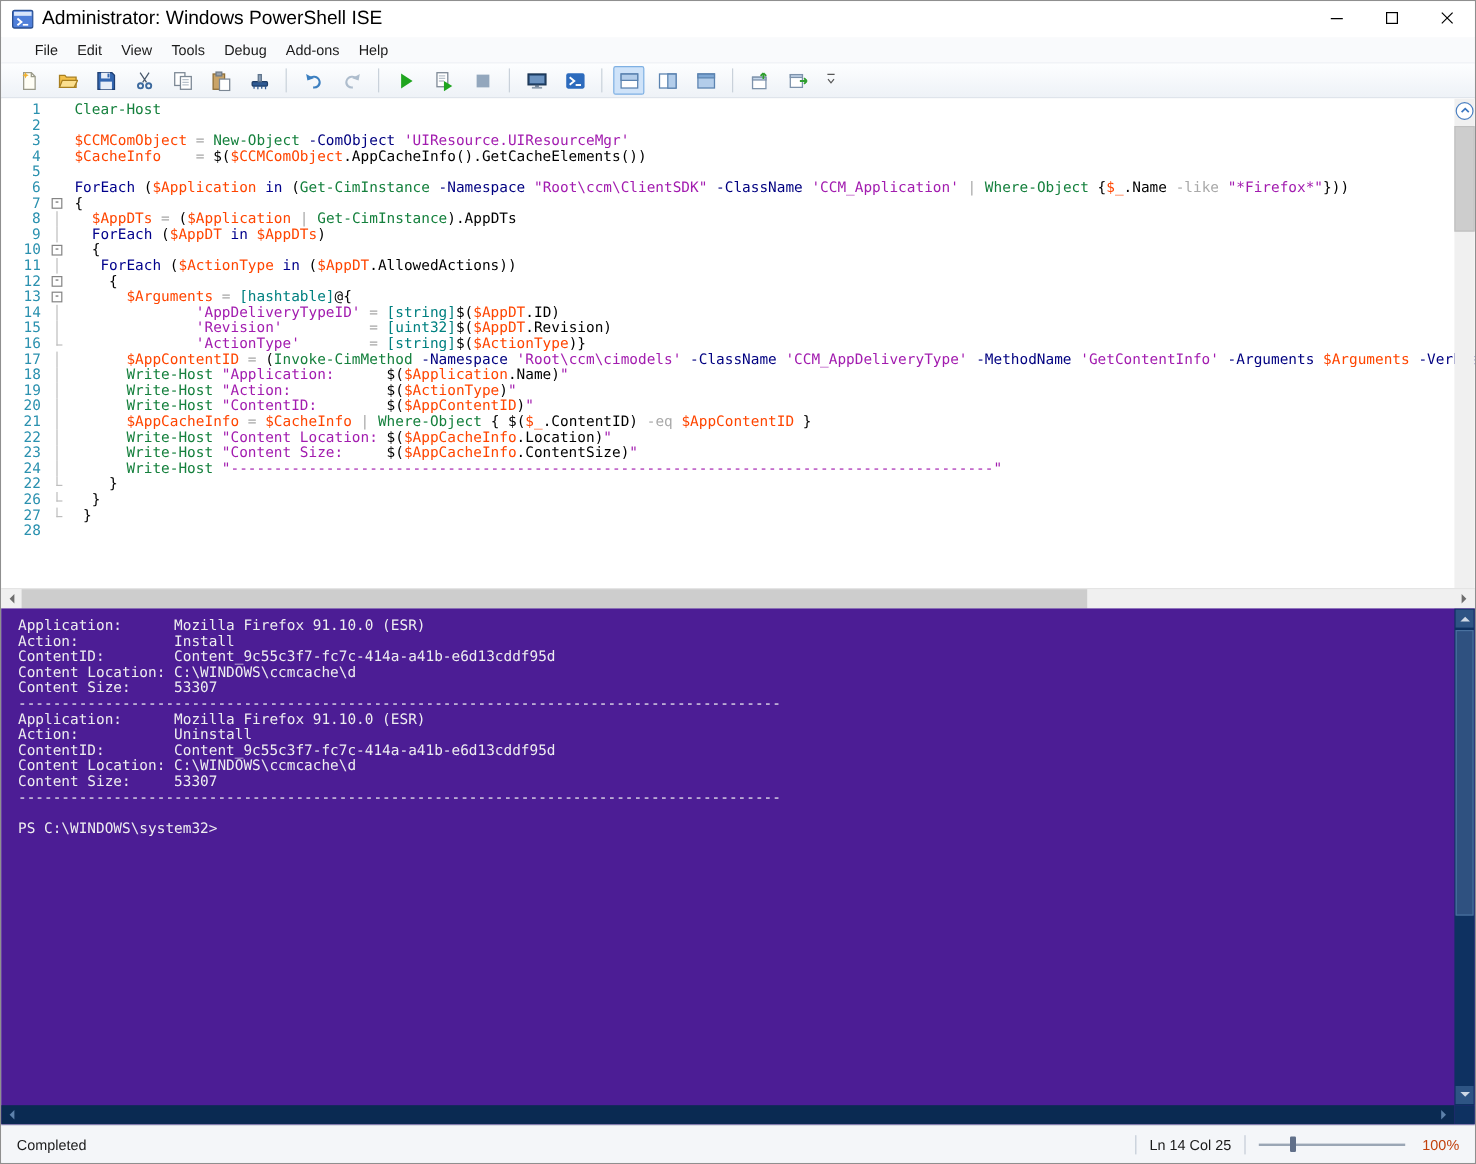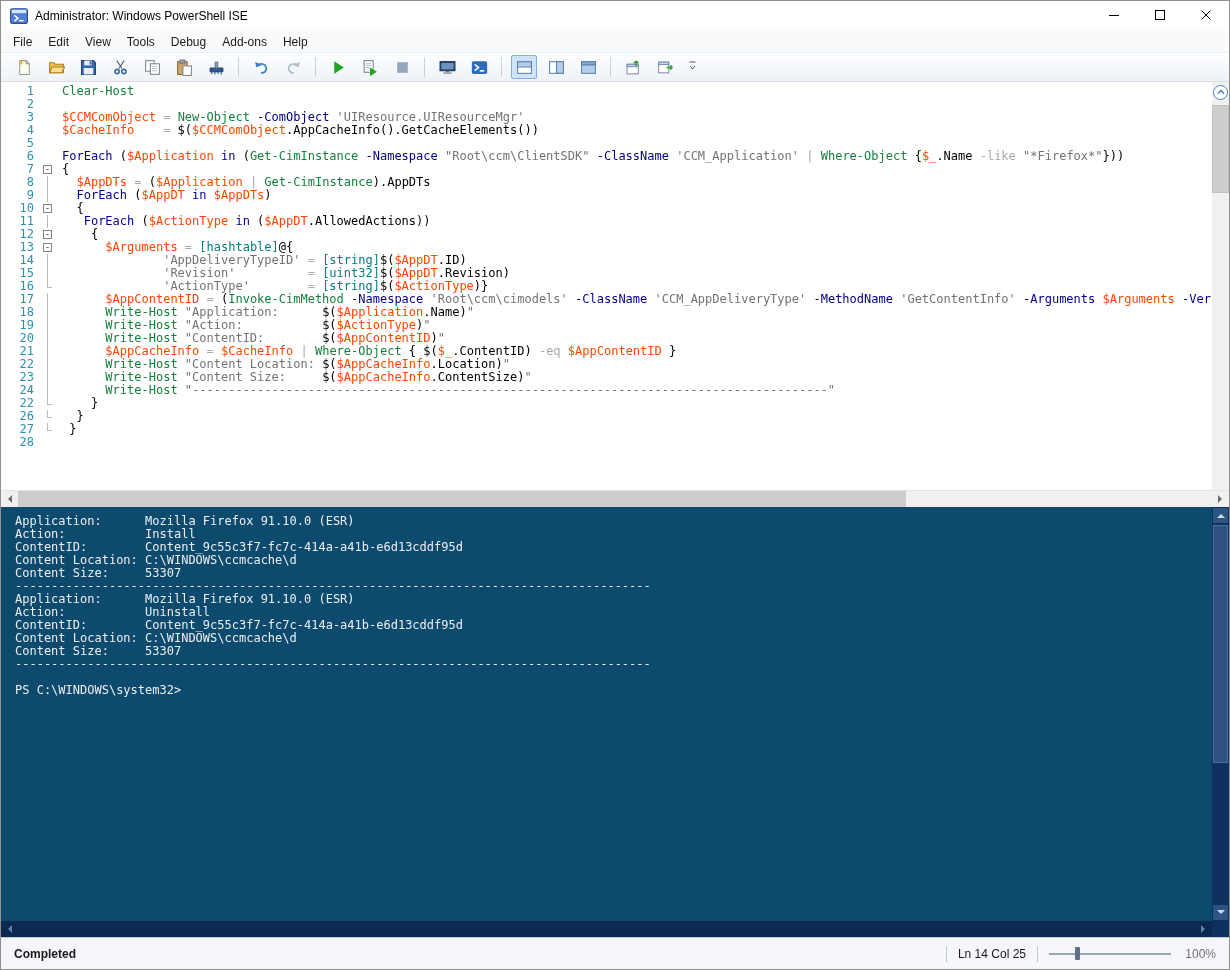--- a/index.html
+++ b/index.html
@@ -6,27 +6,27 @@
   html,body { width:1230px; height:970px; overflow:hidden; }
   body { font-family:"Liberation Sans",sans-serif; font-size:12px; background:#fff; }
 
   #window { width:1230px; height:970px; border:1px solid #8f8f8f; background:#fff;
             display:flex; flex-direction:column; }
 
   
   .titlebar { height:30px; flex:0 0 auto; display:flex; align-items:center; background:#fff; }
   .app-icon { width:18px; height:18px; margin:0 7px 0 9px; flex:0 0 auto; }
   .app-icon svg { width:18px; height:18px; }
-  .title-text { font-size:12px; color:#000; }
+  .title-text { font-size:16px; color:#000; }
   .win-controls { margin-left:auto; display:flex; height:100%; }
   .win-btn { width:46px; height:100%; display:flex; align-items:center; justify-content:center; }
 
   
   .menubar { height:22px; flex:0 0 auto; display:flex; align-items:center;
-             background:#f9fafc; border-bottom:1px solid #eceff3; padding-left:4px; }
+             background:#f9fafc; border-bottom:1px solid #eceff3; padding-left:20px; }
   .menu-item { padding:3px 8px; color:#1b1b1b; }
 
   
   .toolbar { height:29px; flex:0 0 auto; display:flex; align-items:center;
              background:linear-gradient(#fdfeff,#eef2f7); border-bottom:1px solid #d8dee6;
              padding-left:7px; }
   .tb-btn { width:26px; height:24px; margin:0 3px; display:flex; align-items:center;
             justify-content:center; border-radius:2px; border:1px solid transparent; }
   .tb-btn svg { width:17px; height:17px; }
   .tb-selected { background:#cfe3f9; border:1px solid #7eb0e3; }
@@ -49,41 +49,41 @@
   .ed-num  { width:40px; flex:0 0 auto; text-align:right; padding-right:7px; color:#2b91af; }
   .ed-fold { width:15px; flex:0 0 auto; position:relative; }
   .fold-box { position:absolute; left:2px; top:2px; width:9px; height:9px; background:#fff;
               border:1px solid #848484; font-size:9px; line-height:7px; text-align:center;
               color:#333; font-family:"DejaVu Sans Mono",monospace; }
   .fold-v   { position:absolute; left:6px; top:0; bottom:0; width:1px; background:#bdbdbd; }
   .fold-end { position:absolute; left:6px; top:0; height:8px; width:5px;
               border-left:1px solid #bdbdbd; border-bottom:1px solid #bdbdbd; }
   .ed-code { margin-left:6px; }
   .t-pl{color:#000}.t-cmd{color:#15803d}.t-kw{color:#00008b}.t-param{color:#000080}
-  .t-str{color:#737373}.t-var{color:#ff4500}.t-op{color:#a9a9a9}.t-type{color:#008080}
+  .t-str{color:#a21caf}.t-var{color:#ff4500}.t-op{color:#a9a9a9}.t-type{color:#008080}
 
   .ed-vscroll { position:absolute; top:0; right:0; bottom:0; width:17px; background:#f0f0f0; }
   .ed-vthumb  { position:absolute; top:23px; left:0; width:17px; height:88px;
                 background:#cdcdcd; border:1px solid #c0c0c0; }
   .ed-collapse { position:absolute; top:3px; right:1px; width:15px; height:15px;
                  border-radius:50%; border:1px solid #4a7fc1; background:#fff;
                  display:flex; align-items:center; justify-content:center; z-index:2; }
 
   
   .hscroll { height:17px; flex:0 0 auto; background:#f0f0f0; position:relative;
              border-top:1px solid #e4e4e4; }
   .hs-thumb { position:absolute; left:17px; top:0; height:16px; width:888px; background:#cdcdcd; }
   .hs-arrow { position:absolute; top:0; width:17px; height:16px; display:flex;
               align-items:center; justify-content:center; }
   .hs-l { left:0; } .hs-r { right:0; }
   .tri-l { width:0; height:0; border:4px solid transparent; border-right-color:#6e6e6e; margin-right:3px;}
   .tri-r { width:0; height:0; border:4px solid transparent; border-left-color:#6e6e6e; margin-left:3px;}
 
   
-  .console { flex:1 1 auto; background:#0c4a6e; position:relative; overflow:hidden; }
+  .console { flex:1 1 auto; background:#4c1d95; position:relative; overflow:hidden; }
   .console-lines { padding:8px 0 0 14px; margin-right:17px;
                    font-family:"DejaVu Sans Mono",monospace; font-size:12px; line-height:13px;
                    color:#eeedf0; white-space:pre; }
   .con-line { height:13px; }
   .con-vscroll { position:absolute; top:0; right:0; bottom:16px; width:17px; background:#0e3161; }
   .con-up, .con-down { position:absolute; left:1px; width:15px; height:15px; background:#2e5484;
                        display:flex; align-items:center; justify-content:center; }
   .con-up { top:1px; } .con-down { bottom:1px; }
   .tri-u { width:0; height:0; border:4px solid transparent; border-bottom-color:#cfd9e6; margin-bottom:3px; }
   .tri-d { width:0; height:0; border:4px solid transparent; border-top-color:#cfd9e6; margin-top:3px; }
@@ -91,29 +91,29 @@
                background:#2f5180; border:1px solid #49719f; }
   .con-hscroll { position:absolute; bottom:0; left:0; right:17px; height:16px; background:#0a2a52; }
   .con-hscroll .hs-arrow { height:16px; }
   .con-tri-l { width:0; height:0; border:4px solid transparent; border-right-color:#5d81ab; margin-right:3px; }
   .con-tri-r { width:0; height:0; border:4px solid transparent; border-left-color:#5d81ab; margin-left:3px; }
   .con-corner { position:absolute; bottom:0; right:0; width:17px; height:16px; background:#0e3161; }
 
   
   .statusbar { height:32px; flex:0 0 auto; background:#f4f6f9; border-top:1px solid #c3cbd6;
                display:flex; align-items:center; padding:0 13px; }
-  .sb-status { color:#1a1a1a;font-weight:bold; }
+  .sb-status { color:#1a1a1a; }
   .sb-right { margin-left:auto; display:flex; align-items:center; gap:11px; }
   .sb-sep { width:1px; height:16px; background:#c3cbd6; }
   .sb-pos { color:#1a1a1a; }
   .sb-slider { width:122px; height:15px; position:relative; }
   .sb-track { position:absolute; top:7px; left:0; right:0; height:2px; background:#9aa6b5; }
   .sb-thumb { position:absolute; top:1px; left:26px; width:5px; height:13px;
               background:#61708a; border-radius:1px; }
-  .sb-zoom { min-width:34px; text-align:right; color:#737373; }
+  .sb-zoom { min-width:34px; text-align:right; color:#c2410c; }
 </style>
 </head>
 <body>
 
 <div id="window">
 
   <div class="titlebar">
     <span class="app-icon">
       <svg viewBox="0 0 16 16">
           <rect x="0.5" y="1.5" width="15" height="13" rx="1.5" fill="#4f7fd9" stroke="#2a4f90"></rect>

